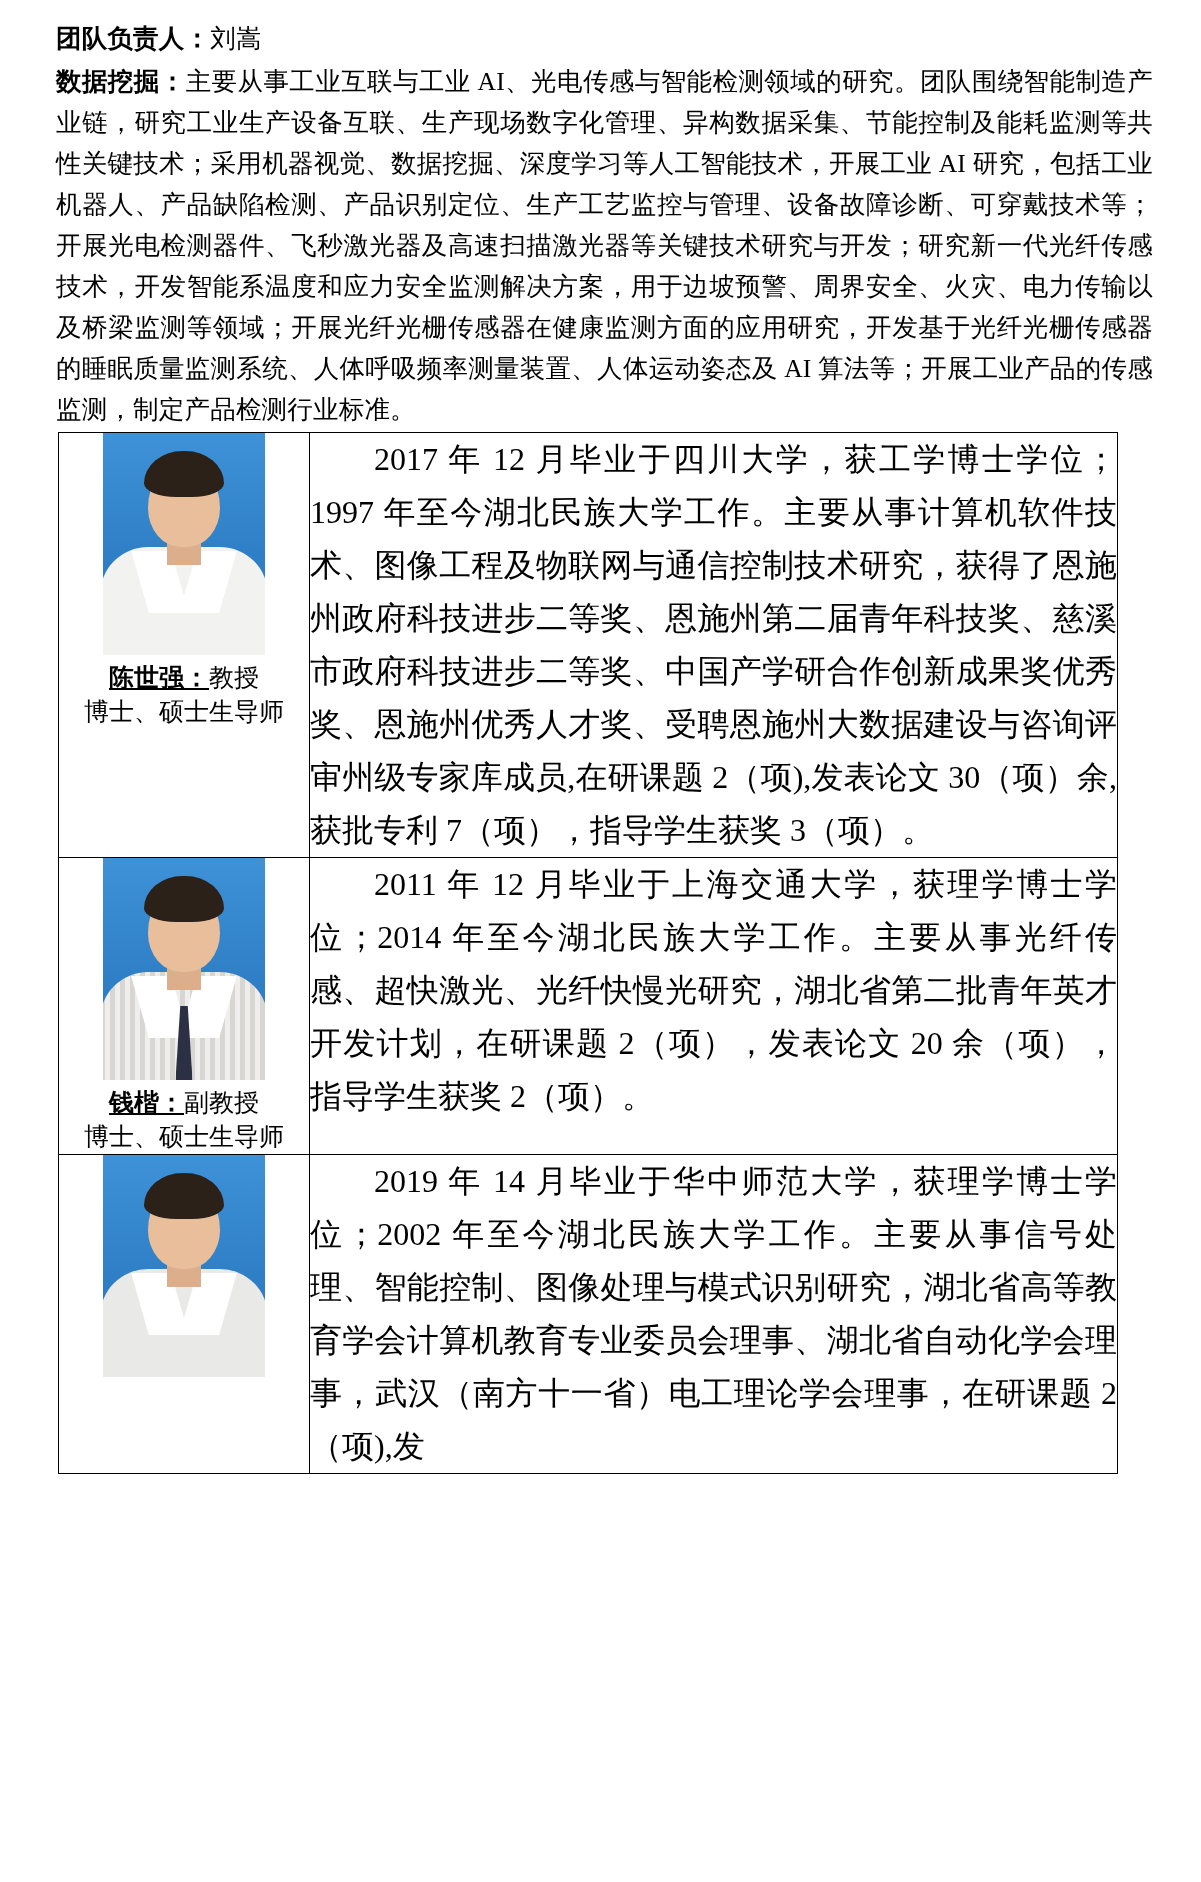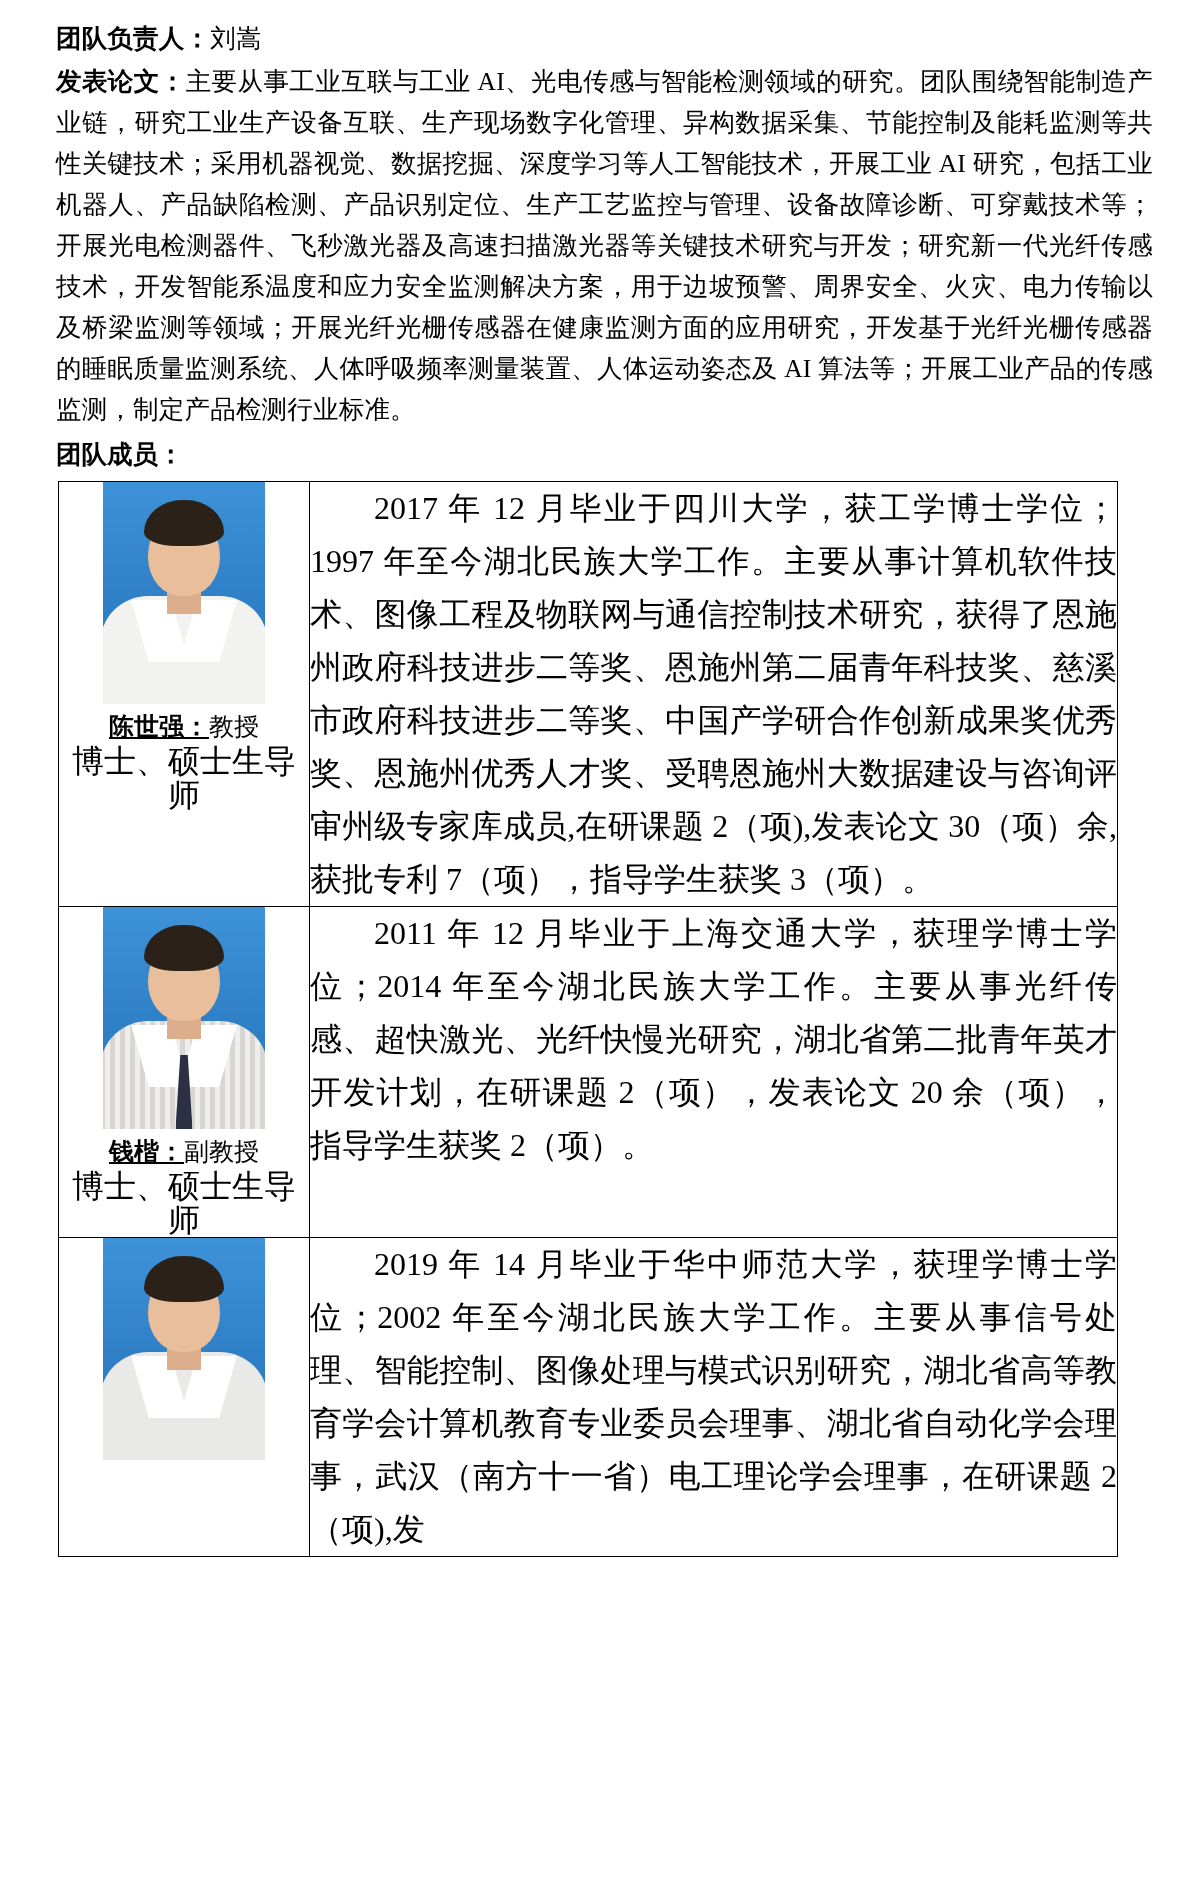--- a/index.html
+++ b/index.html
@@ -147,39 +147,38 @@
   .name-line {
     font-size: 25px;
     line-height: 34px;
     margin-top: 4px;
   }
   .name-line .nm {
     font-weight: bold;
     text-decoration: underline;
   }
   .title-line {
-    font-size: 32px;
+    font-size: 25px;
     line-height: 34px;
   }
 </style>
 </head>
 <body>
 
 <div class="page">
 
   <p class="para">
     <span class="lbl">团队负责人：</span><span>刘嵩</span>
   </p>
 
   <p class="para">
-    <span class="lbl">发表论文：</span><span>主要从事工业互联与工业 AI、光电传感与智能检测领域的研究。团队围绕智能制造产业链，研究工业生产设备互联、生产现场数字化管理、异构数据采集、节能控制及能耗监测等共性关键技术；采用机器视觉、数据挖掘、深度学习等人工智能技术，开展工业 AI 研究，包括工业机器人、产品缺陷检测、产品识别定位、生产工艺监控与管理、设备故障诊断、可穿戴技术等；开展光电检测器件、飞秒激光器及高速扫描激光器等关键技术研究与开发；研究新一代光纤传感技术，开发智能系温度和应力安全监测解决方案，用于边坡预警、周界安全、火灾、电力传输以及桥梁监测等领域；开展光纤光栅传感器在健康监测方面的应用研究，开发基于光纤光栅传感器的睡眠质量监测系统、人体呼吸频率测量装置、人体运动姿态及 AI 算法等；开展工业产品的传感监测，制定产品检测行业标准。</span>
+    <span class="lbl">数据挖掘：</span><span>主要从事工业互联与工业 AI、光电传感与智能检测领域的研究。团队围绕智能制造产业链，研究工业生产设备互联、生产现场数字化管理、异构数据采集、节能控制及能耗监测等共性关键技术；采用机器视觉、数据挖掘、深度学习等人工智能技术，开展工业 AI 研究，包括工业机器人、产品缺陷检测、产品识别定位、生产工艺监控与管理、设备故障诊断、可穿戴技术等；开展光电检测器件、飞秒激光器及高速扫描激光器等关键技术研究与开发；研究新一代光纤传感技术，开发智能系温度和应力安全监测解决方案，用于边坡预警、周界安全、火灾、电力传输以及桥梁监测等领域；开展光纤光栅传感器在健康监测方面的应用研究，开发基于光纤光栅传感器的睡眠质量监测系统、人体呼吸频率测量装置、人体运动姿态及 AI 算法等；开展工业产品的传感监测，制定产品检测行业标准。</span>
   </p>
 
 
-  <div class="members-label">团队成员：</div>
 
   <table class="members">
     <tbody>
       <tr>
         <td class="photo-cell">
           <div class="photo">
             <div class="body"></div>
             <div class="collarL"></div>
             <div class="collarR"></div>
             <div class="neck"></div>

